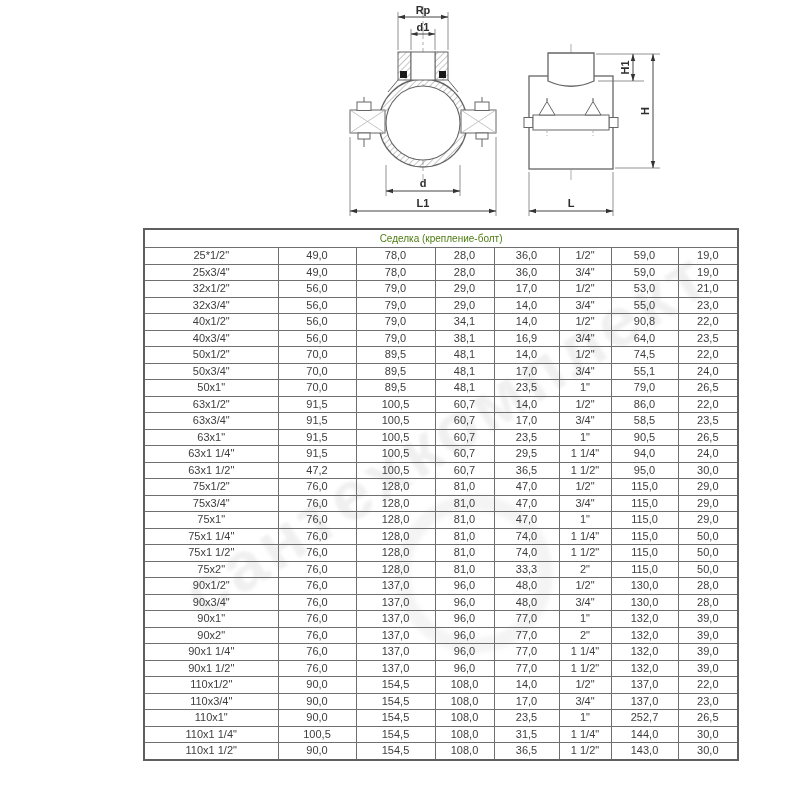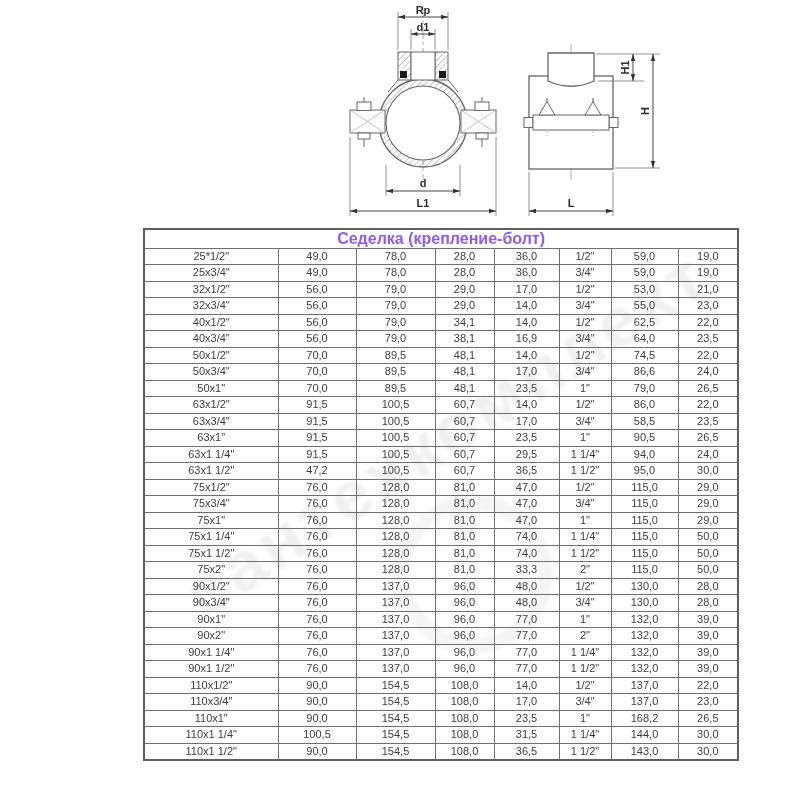--- a/index.html
+++ b/index.html
@@ -28,21 +28,21 @@
   
   #spec-table{
     position:absolute;left:103px;top:228px;width:594px;
     border-collapse:collapse;table-layout:fixed;
     border:2px solid #5f5f5f;
   }
   #spec-table th,#spec-table td{
     border:1px solid #6f6f6f;text-align:center;vertical-align:middle;padding:0;
   }
   #spec-table .title-cell{
-    height:17px;font-size:16px;font-weight:bold;color:#8b5cf6;line-height:1.1;
+    height:17px;font-size:10px;font-weight:normal;color:#4d7c0f;line-height:1.1;
   }
   #spec-table thead .col-h{
     height:33px;font-size:11px;font-weight:bold;color:#1f1f1f;
     white-space:pre-line;line-height:1.3;
   }
   #spec-table tbody td{
     height:15.5px;font-size:11px;color:#3d3d3d;line-height:1;
   }
 </style>
 </head>
@@ -242,21 +242,21 @@
           <td>55,0</td>
           <td>23,0</td>
         </tr>
         <tr>
           <td>40x1/2"</td>
           <td>56,0</td>
           <td>79,0</td>
           <td>34,1</td>
           <td>14,0</td>
           <td>1/2"</td>
-          <td>62,5</td>
+          <td>90,8</td>
           <td>22,0</td>
         </tr>
         <tr>
           <td>40x3/4"</td>
           <td>56,0</td>
           <td>79,0</td>
           <td>38,1</td>
           <td>16,9</td>
           <td>3/4"</td>
           <td>64,0</td>
@@ -272,21 +272,21 @@
           <td>74,5</td>
           <td>22,0</td>
         </tr>
         <tr>
           <td>50x3/4"</td>
           <td>70,0</td>
           <td>89,5</td>
           <td>48,1</td>
           <td>17,0</td>
           <td>3/4"</td>
-          <td>86,6</td>
+          <td>55,1</td>
           <td>24,0</td>
         </tr>
         <tr>
           <td>50x1"</td>
           <td>70,0</td>
           <td>89,5</td>
           <td>48,1</td>
           <td>23,5</td>
           <td>1"</td>
           <td>79,0</td>
@@ -482,21 +482,21 @@
           <td>137,0</td>
           <td>23,0</td>
         </tr>
         <tr>
           <td>110x1"</td>
           <td>90,0</td>
           <td>154,5</td>
           <td>108,0</td>
           <td>23,5</td>
           <td>1"</td>
-          <td>168,2</td>
+          <td>252,7</td>
           <td>26,5</td>
         </tr>
         <tr>
           <td>110x1 1/4"</td>
           <td>100,5</td>
           <td>154,5</td>
           <td>108,0</td>
           <td>31,5</td>
           <td>1 1/4"</td>
           <td>144,0</td>

